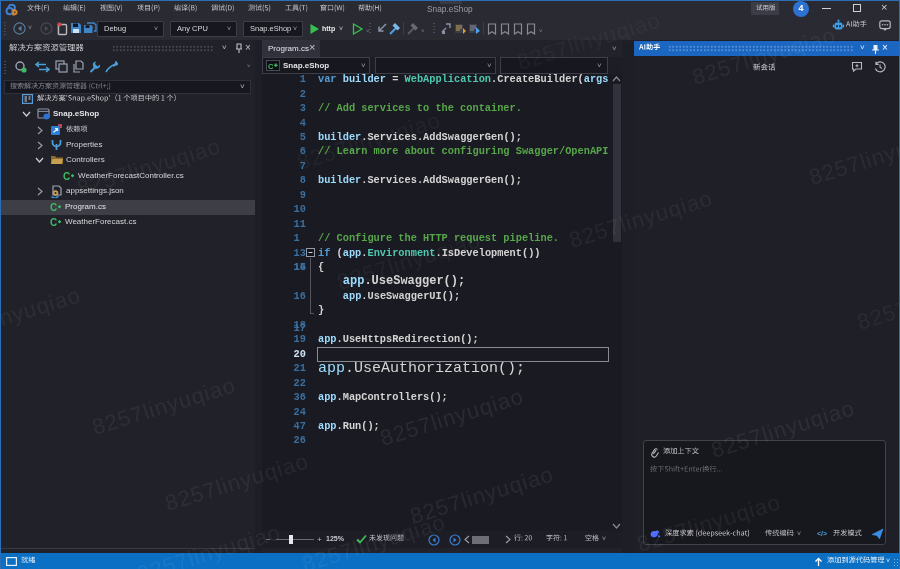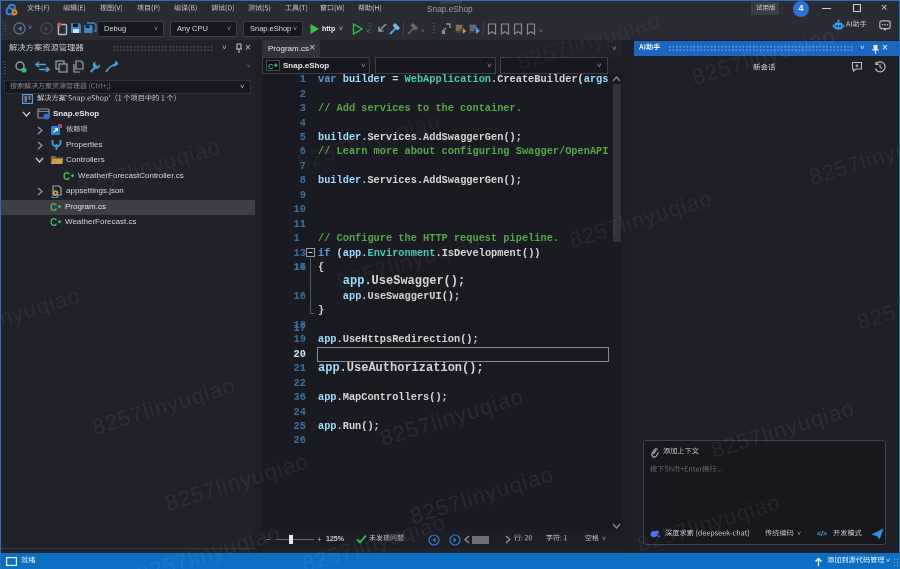--- a/index.html
+++ b/index.html
@@ -340,36 +340,36 @@
 <div style="position:absolute;left:293.6px;top:261px;font-family:'Liberation Mono',monospace;font-weight:bold;font-size:10.3px;line-height:12.875px;color:#3a6f9f;white-space:pre;z-index:6">15</div>
 <div style="position:absolute;left:293.6px;top:289.9px;font-family:'Liberation Mono',monospace;font-weight:bold;font-size:10.3px;line-height:12.875px;color:#3a6f9f;white-space:pre;z-index:6">16</div>
 <div style="position:absolute;left:293.6px;top:322px;font-family:'Liberation Mono',monospace;font-weight:bold;font-size:10.3px;line-height:12.875px;color:#3a6f9f;white-space:pre;z-index:6">17</div>
 <div style="position:absolute;left:293.6px;top:318.8px;font-family:'Liberation Mono',monospace;font-weight:bold;font-size:10.3px;line-height:12.875px;color:#3a6f9f;white-space:pre;z-index:6">18</div>
 <div style="position:absolute;left:293.6px;top:333.2px;font-family:'Liberation Mono',monospace;font-weight:bold;font-size:10.3px;line-height:12.875px;color:#3a6f9f;white-space:pre;z-index:6">19</div>
 <div style="position:absolute;left:293.6px;top:347.7px;font-family:'Liberation Mono',monospace;font-weight:bold;font-size:10.3px;line-height:12.875px;color:#cfe3f5;white-space:pre;z-index:6">20</div>
 <div style="position:absolute;left:293.6px;top:362.1px;font-family:'Liberation Mono',monospace;font-weight:bold;font-size:10.3px;line-height:12.875px;color:#3a6f9f;white-space:pre;z-index:6">21</div>
 <div style="position:absolute;left:293.6px;top:376.6px;font-family:'Liberation Mono',monospace;font-weight:bold;font-size:10.3px;line-height:12.875px;color:#3a6f9f;white-space:pre;z-index:6">22</div>
 <div style="position:absolute;left:293.6px;top:391.0px;font-family:'Liberation Mono',monospace;font-weight:bold;font-size:10.3px;line-height:12.875px;color:#3a6f9f;white-space:pre;z-index:6">36</div>
 <div style="position:absolute;left:293.6px;top:405.5px;font-family:'Liberation Mono',monospace;font-weight:bold;font-size:10.3px;line-height:12.875px;color:#3a6f9f;white-space:pre;z-index:6">24</div>
-<div style="position:absolute;left:293.6px;top:419.9px;font-family:'Liberation Mono',monospace;font-weight:bold;font-size:10.3px;line-height:12.875px;color:#3a6f9f;white-space:pre;z-index:6">25</div>
+<div style="position:absolute;left:293.6px;top:419.9px;font-family:'Liberation Mono',monospace;font-weight:bold;font-size:10.3px;line-height:12.875px;color:#3a6f9f;white-space:pre;z-index:6">47</div>
 <div style="position:absolute;left:293.6px;top:434.4px;font-family:'Liberation Mono',monospace;font-weight:bold;font-size:10.3px;line-height:12.875px;color:#3a6f9f;white-space:pre;z-index:6">26</div>
 <div style="position:absolute;left:262px;top:74px;width:348px;height:457px;overflow:hidden;z-index:6">
     <div style="position:absolute;left:56.0px;top:-0.9px;font-family:'Liberation Mono',monospace;font-weight:bold;font-size:10.3px;line-height:13px;white-space:pre"><span style="color:#569CD6">var </span><span style="color:#9CDCFE">builder</span><span style="color:#d4d4d4"> = </span><span style="color:#4EC9B0">WebApplication</span><span style="color:#d4d4d4">.CreateBuilder(</span><span style="color:#9CDCFE">args</span><span style="color:#d4d4d4">);</span></div>
     <div style="position:absolute;left:56.0px;top:28.0px;font-family:'Liberation Mono',monospace;font-weight:bold;font-size:10.3px;line-height:13px;white-space:pre"><span style="color:#57A64A">// Add services to the container.</span></div>
     <div style="position:absolute;left:56.0px;top:56.9px;font-family:'Liberation Mono',monospace;font-weight:bold;font-size:10.3px;line-height:13px;white-space:pre"><span style="color:#9CDCFE">builder</span><span style="color:#d4d4d4">.Services.AddSwaggerGen();</span></div>
     <div style="position:absolute;left:56.0px;top:71.3px;font-family:'Liberation Mono',monospace;font-weight:bold;font-size:10.3px;line-height:13px;white-space:pre"><span style="color:#57A64A">// Learn more about configuring Swagger/OpenAPI abc</span></div>
     <div style="position:absolute;left:56.0px;top:100.2px;font-family:'Liberation Mono',monospace;font-weight:bold;font-size:10.3px;line-height:13px;white-space:pre"><span style="color:#9CDCFE">builder</span><span style="color:#d4d4d4">.Services.AddSwaggerGen();</span></div>
     <div style="position:absolute;left:56.0px;top:158.0px;font-family:'Liberation Mono',monospace;font-weight:bold;font-size:10.3px;line-height:13px;white-space:pre"><span style="color:#57A64A">// Configure the HTTP request pipeline.</span></div>
     <div style="position:absolute;left:56.0px;top:172.5px;font-family:'Liberation Mono',monospace;font-weight:bold;font-size:10.3px;line-height:13px;white-space:pre"><span style="color:#569CD6">if </span><span style="color:#d4d4d4">(</span><span style="color:#9CDCFE">app</span><span style="color:#d4d4d4">.</span><span style="color:#4EC9B0">Environment</span><span style="color:#d4d4d4">.IsDevelopment())</span></div>
     <div style="position:absolute;left:56.0px;top:187.0px;font-family:'Liberation Mono',monospace;font-weight:bold;font-size:10.3px;line-height:13px;white-space:pre"><span style="color:#d4d4d4">{</span></div>
     <div style="position:absolute;left:80.8px;top:201.4px;font-family:'Liberation Mono',monospace;font-weight:bold;font-size:12px;line-height:13px;white-space:pre"><span style="color:#9CDCFE">app</span><span style="color:#d4d4d4">.UseSwagger();</span></div>
     <div style="position:absolute;left:80.8px;top:215.8px;font-family:'Liberation Mono',monospace;font-weight:bold;font-size:10.3px;line-height:13px;white-space:pre"><span style="color:#9CDCFE">app</span><span style="color:#d4d4d4">.UseSwaggerUI();</span></div>
     <div style="position:absolute;left:56.0px;top:230.3px;font-family:'Liberation Mono',monospace;font-weight:bold;font-size:10.3px;line-height:13px;white-space:pre"><span style="color:#d4d4d4">}</span></div>
     <div style="position:absolute;left:56.0px;top:259.2px;font-family:'Liberation Mono',monospace;font-weight:bold;font-size:10.3px;line-height:13px;white-space:pre"><span style="color:#9CDCFE">app</span><span style="color:#d4d4d4">.UseHttpsRedirection();</span></div>
-    <div style="position:absolute;left:56.0px;top:288.1px;font-family:'Liberation Mono',monospace;font-weight:bold;font-size:12px;line-height:13px;white-space:pre"><span style="color:#9CDCFE">app</span><span style="color:#d4d4d4">.UseAuthorization();</span></div>
+    <div style="position:absolute;left:56.0px;top:288.1px;font-family:'Liberation Mono',monospace;font-weight:normal;font-size:15px;line-height:13px;white-space:pre"><span style="color:#9CDCFE">app</span><span style="color:#d4d4d4">.UseAuthorization();</span></div>
     <div style="position:absolute;left:56.0px;top:317.0px;font-family:'Liberation Mono',monospace;font-weight:bold;font-size:10.3px;line-height:13px;white-space:pre"><span style="color:#9CDCFE">app</span><span style="color:#d4d4d4">.MapControllers();</span></div>
     <div style="position:absolute;left:56.0px;top:345.9px;font-family:'Liberation Mono',monospace;font-weight:bold;font-size:10.3px;line-height:13px;white-space:pre"><span style="color:#9CDCFE">app</span><span style="color:#d4d4d4">.Run();</span></div>
   </div>
 <svg style="position:absolute;left:306px;top:248.4px;z-index:8" width="9" height="9" viewBox="0 0 9 9">
     <rect x="0.5" y="0.5" width="8" height="8" fill="#15151e" stroke="#9a9aa2" stroke-width="1"></rect>
     <path d="M2.5 4.5 H6.5" stroke="#d0d0d6" stroke-width="1"></path>
   </svg>
 <div style="position:absolute;left:310px;top:257.9px;width:1px;height:54.8px;background:#555560;z-index:8"></div>
 <div style="position:absolute;left:310px;top:312.7px;width:4px;height:1px;background:#555560;z-index:8"></div>
 <div style="position:absolute;left:317px;top:346.9px;width:292px;height:15px;z-index:8;border:1px solid #8a8a92;box-sizing:border-box;"></div>

